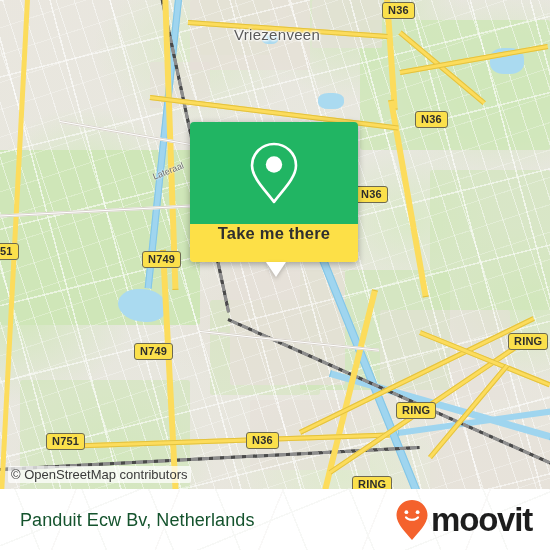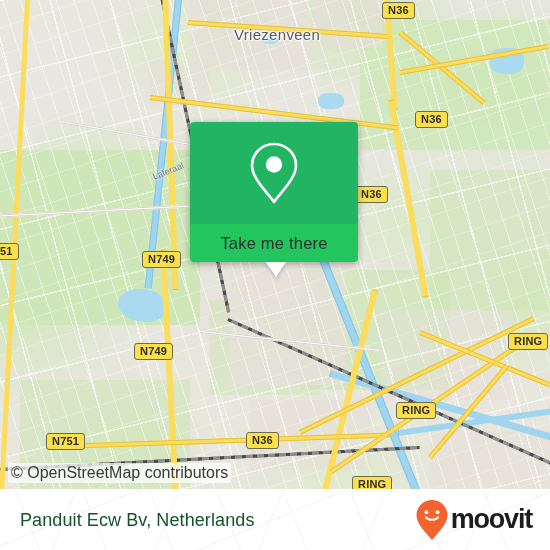--- a/index.html
+++ b/index.html
@@ -89,21 +89,21 @@
     color: #6b6b6b;
     font-size: 9px;
     white-space: nowrap;
     text-shadow: 0 0 2px #fff, 0 0 2px #fff;
   }
 
   
   .attrib {
     position: absolute;
     left: 8px; bottom: 6px;
-    font-size: 16px;
+    font-size: 13px;
     color: #3a3a3a;
     background: rgba(255,255,255,.72);
     padding: 1px 3px;
     border-radius: 2px;
     white-space: nowrap;
   }
 
   
   .card {
     position: absolute;
@@ -115,24 +115,25 @@
     z-index: 40;
   }
   .card-top {
     height: 102px;
     background: #21b563;
     border-radius: 4px 4px 0 0;
     display: flex; align-items: center; justify-content: center;
   }
   .card-bottom {
     height: 38px;
-    background: #22c55e;
+    background: #fde047;
     border-radius: 0 0 4px 4px;
-    display: flex; align-items: center; justify-content: center;
+    display: flex; justify-content: center;
     position: relative;
+    font-weight: bold;
   }
   .card-bottom span {
     font-size: 16.5px;
     color: #2f2f2f;
     letter-spacing: .2px;
   }
   .card-tail {
     position: absolute;
     left: 76px; top: 100%;
     width: 0; height: 0;
@@ -167,21 +168,21 @@
     letter-spacing: .1px;
     white-space: nowrap;
   }
   .brand {
     position: absolute;
     right: 18px; top: 50%;
     transform: translateY(-50%);
     display: flex; align-items: center; gap: 2px;
   }
   .brand-text {
-    font-size: 27px;
+    font-size: 33px;
     font-weight: bold;
     color: #1d1d1d;
     letter-spacing: -1.2px;
     line-height: 33px;
   }
 </style>
 </head>
 <body>
 
 <div id="root">

